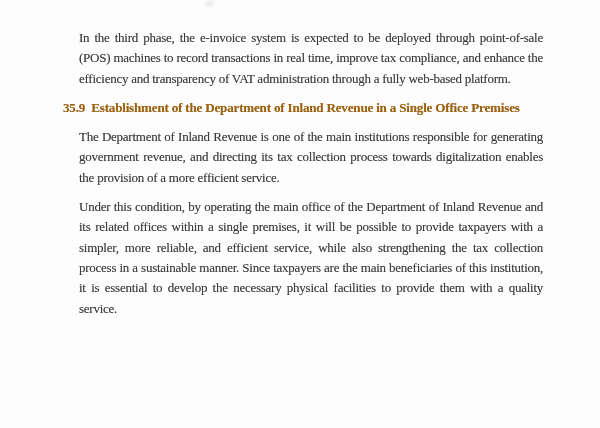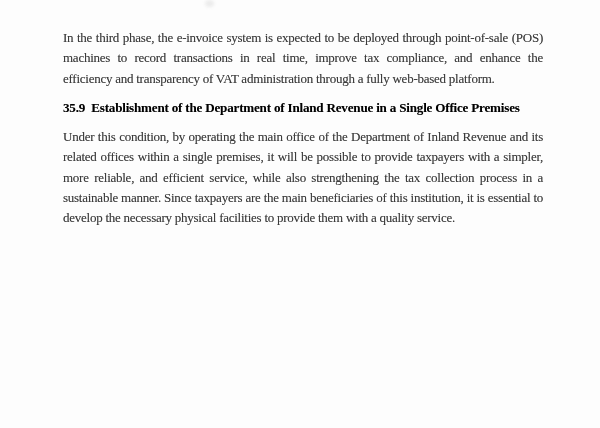--- a/index.html
+++ b/index.html
@@ -16,27 +16,27 @@
     background: #fdfdfd;
     font-family: "Liberation Serif", serif;
     font-size: 13px;
     line-height: 20.3px;
     letter-spacing: -0.25px;
     color: #3b3b3b;
     padding: 28px 57px 0 63px;
     text-shadow: 0 0 0.6px rgba(70,70,70,0.45);
   }
   .para {
-    margin: 0 0 9px 0;
+    margin: 0 0 9px 16px;
     text-align: justify;
   }
   .heading {
     font-size: 13.1px;
     font-weight: bold;
-    color: #000000;
+    color: #a16207;
     margin: 0 0 9px 0;
     padding-left: 27px;
     text-indent: -27px;
     text-align: justify;
     letter-spacing: -0.2px;
   }
   .heading .h-num {
     margin-right: 3px;
   }
   .scan-artifact {
@@ -54,17 +54,18 @@
 <body>
 
 <div class="page">
 
   <div class="scan-artifact"></div>
 
   <p class="para">In the third phase, the e-invoice system is expected to be deployed through point-of-sale (POS) machines to record transactions in real time, improve tax compliance, and enhance the efficiency and transparency of VAT administration through a fully web-based platform.</p>
 
   <h2 class="heading"><span class="h-num">35.9</span> <span class="h-title">Establishment of the Department of Inland Revenue in a Single Office Premises</span></h2>
 
+  <p class="para">The Department of Inland Revenue is one of the main institutions responsible for generating government revenue, and directing its tax collection process towards digitalization enables the provision of a more efficient service.</p>
 
   <p class="para">Under this condition, by operating the main office of the Department of Inland Revenue and its related offices within a single premises, it will be possible to provide taxpayers with a simpler, more reliable, and efficient service, while also strengthening the tax collection process in a sustainable manner. Since taxpayers are the main beneficiaries of this institution, it is essential to develop the necessary physical facilities to provide them with a quality service.</p>
 
 
 </div>
 
 </body></html>

